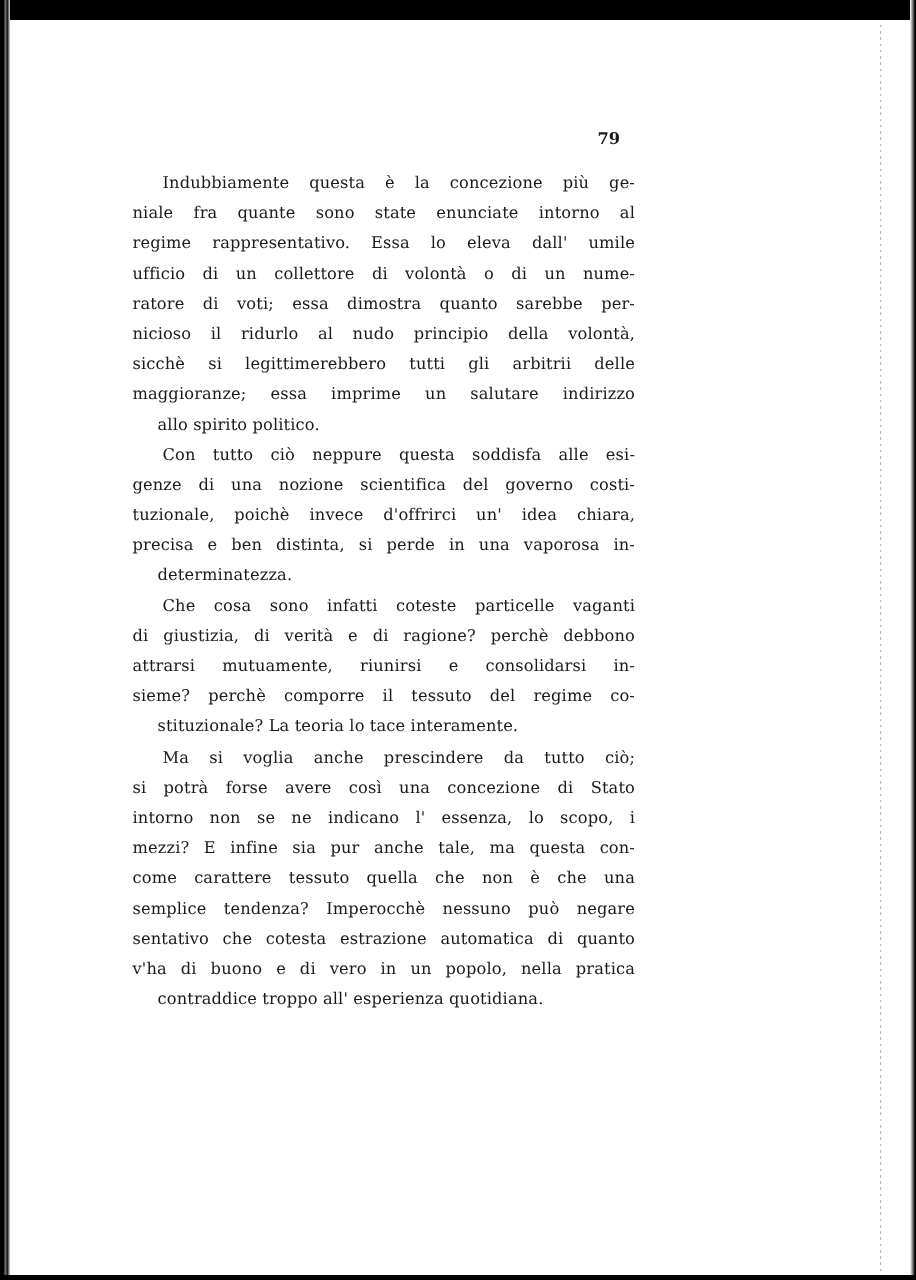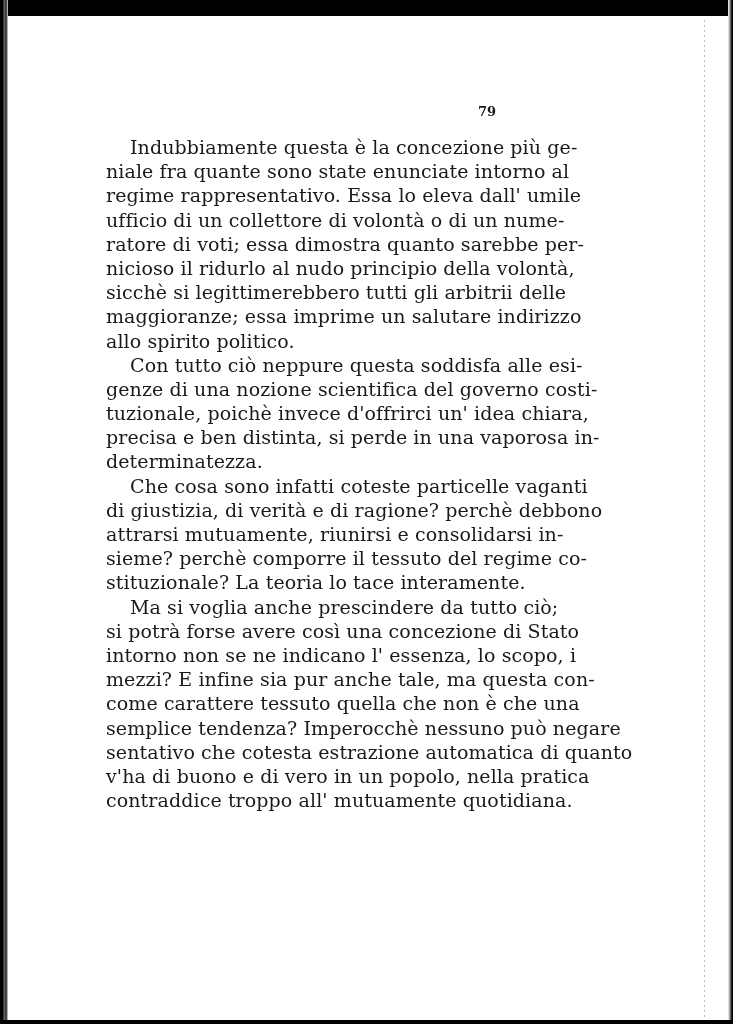--- a/index.html
+++ b/index.html
@@ -51,33 +51,34 @@
       font-size: 13px;
       font-weight: bold;
       color: #1a1a1a;
     }
     .body-text {
       position: absolute;
       left: 106px;
       top: 135px;
       width: 402px;
       color: #1a1a1a;
-      font-size: 19px;
+      font-size: 13px;
       line-height: 24.2px;
       letter-spacing: 0.1px;
     }
     .line {
       display: block;
       text-align: justify;
       text-align-last: justify;
       white-space: nowrap;
       height: 24.2px;
     }
     .line.last {
       text-align-last: left;
+      margin-left: 20px;
     }
     .line.indent {
       padding-left: 24px;
     }
     .para { margin: 0; padding: 0; }
   </style>
 </head>
 <body>
 
 <div class="scan-top"></div>
@@ -116,15 +117,15 @@
   </div>
   <div class="para">
     <span class="line indent">Ma si voglia anche prescindere da tutto ciò;</span>
     <span class="line">si potrà forse avere così una concezione di Stato</span>
     <span class="line">intorno non se ne indicano l' essenza, lo scopo, i</span>
     <span class="line">mezzi? E infine sia pur anche tale, ma questa con-</span>
     <span class="line">come carattere tessuto quella che non è che una</span>
     <span class="line">semplice tendenza? Imperocchè nessuno può negare</span>
     <span class="line">sentativo che cotesta estrazione automatica di quanto</span>
     <span class="line">v'ha di buono e di vero in un popolo, nella pratica</span>
-    <span class="line last">contraddice troppo all' mutuamente quotidiana.</span>
+    <span class="line last">contraddice troppo all' esperienza quotidiana.</span>
   </div>
 </div>
 
 </body></html>

